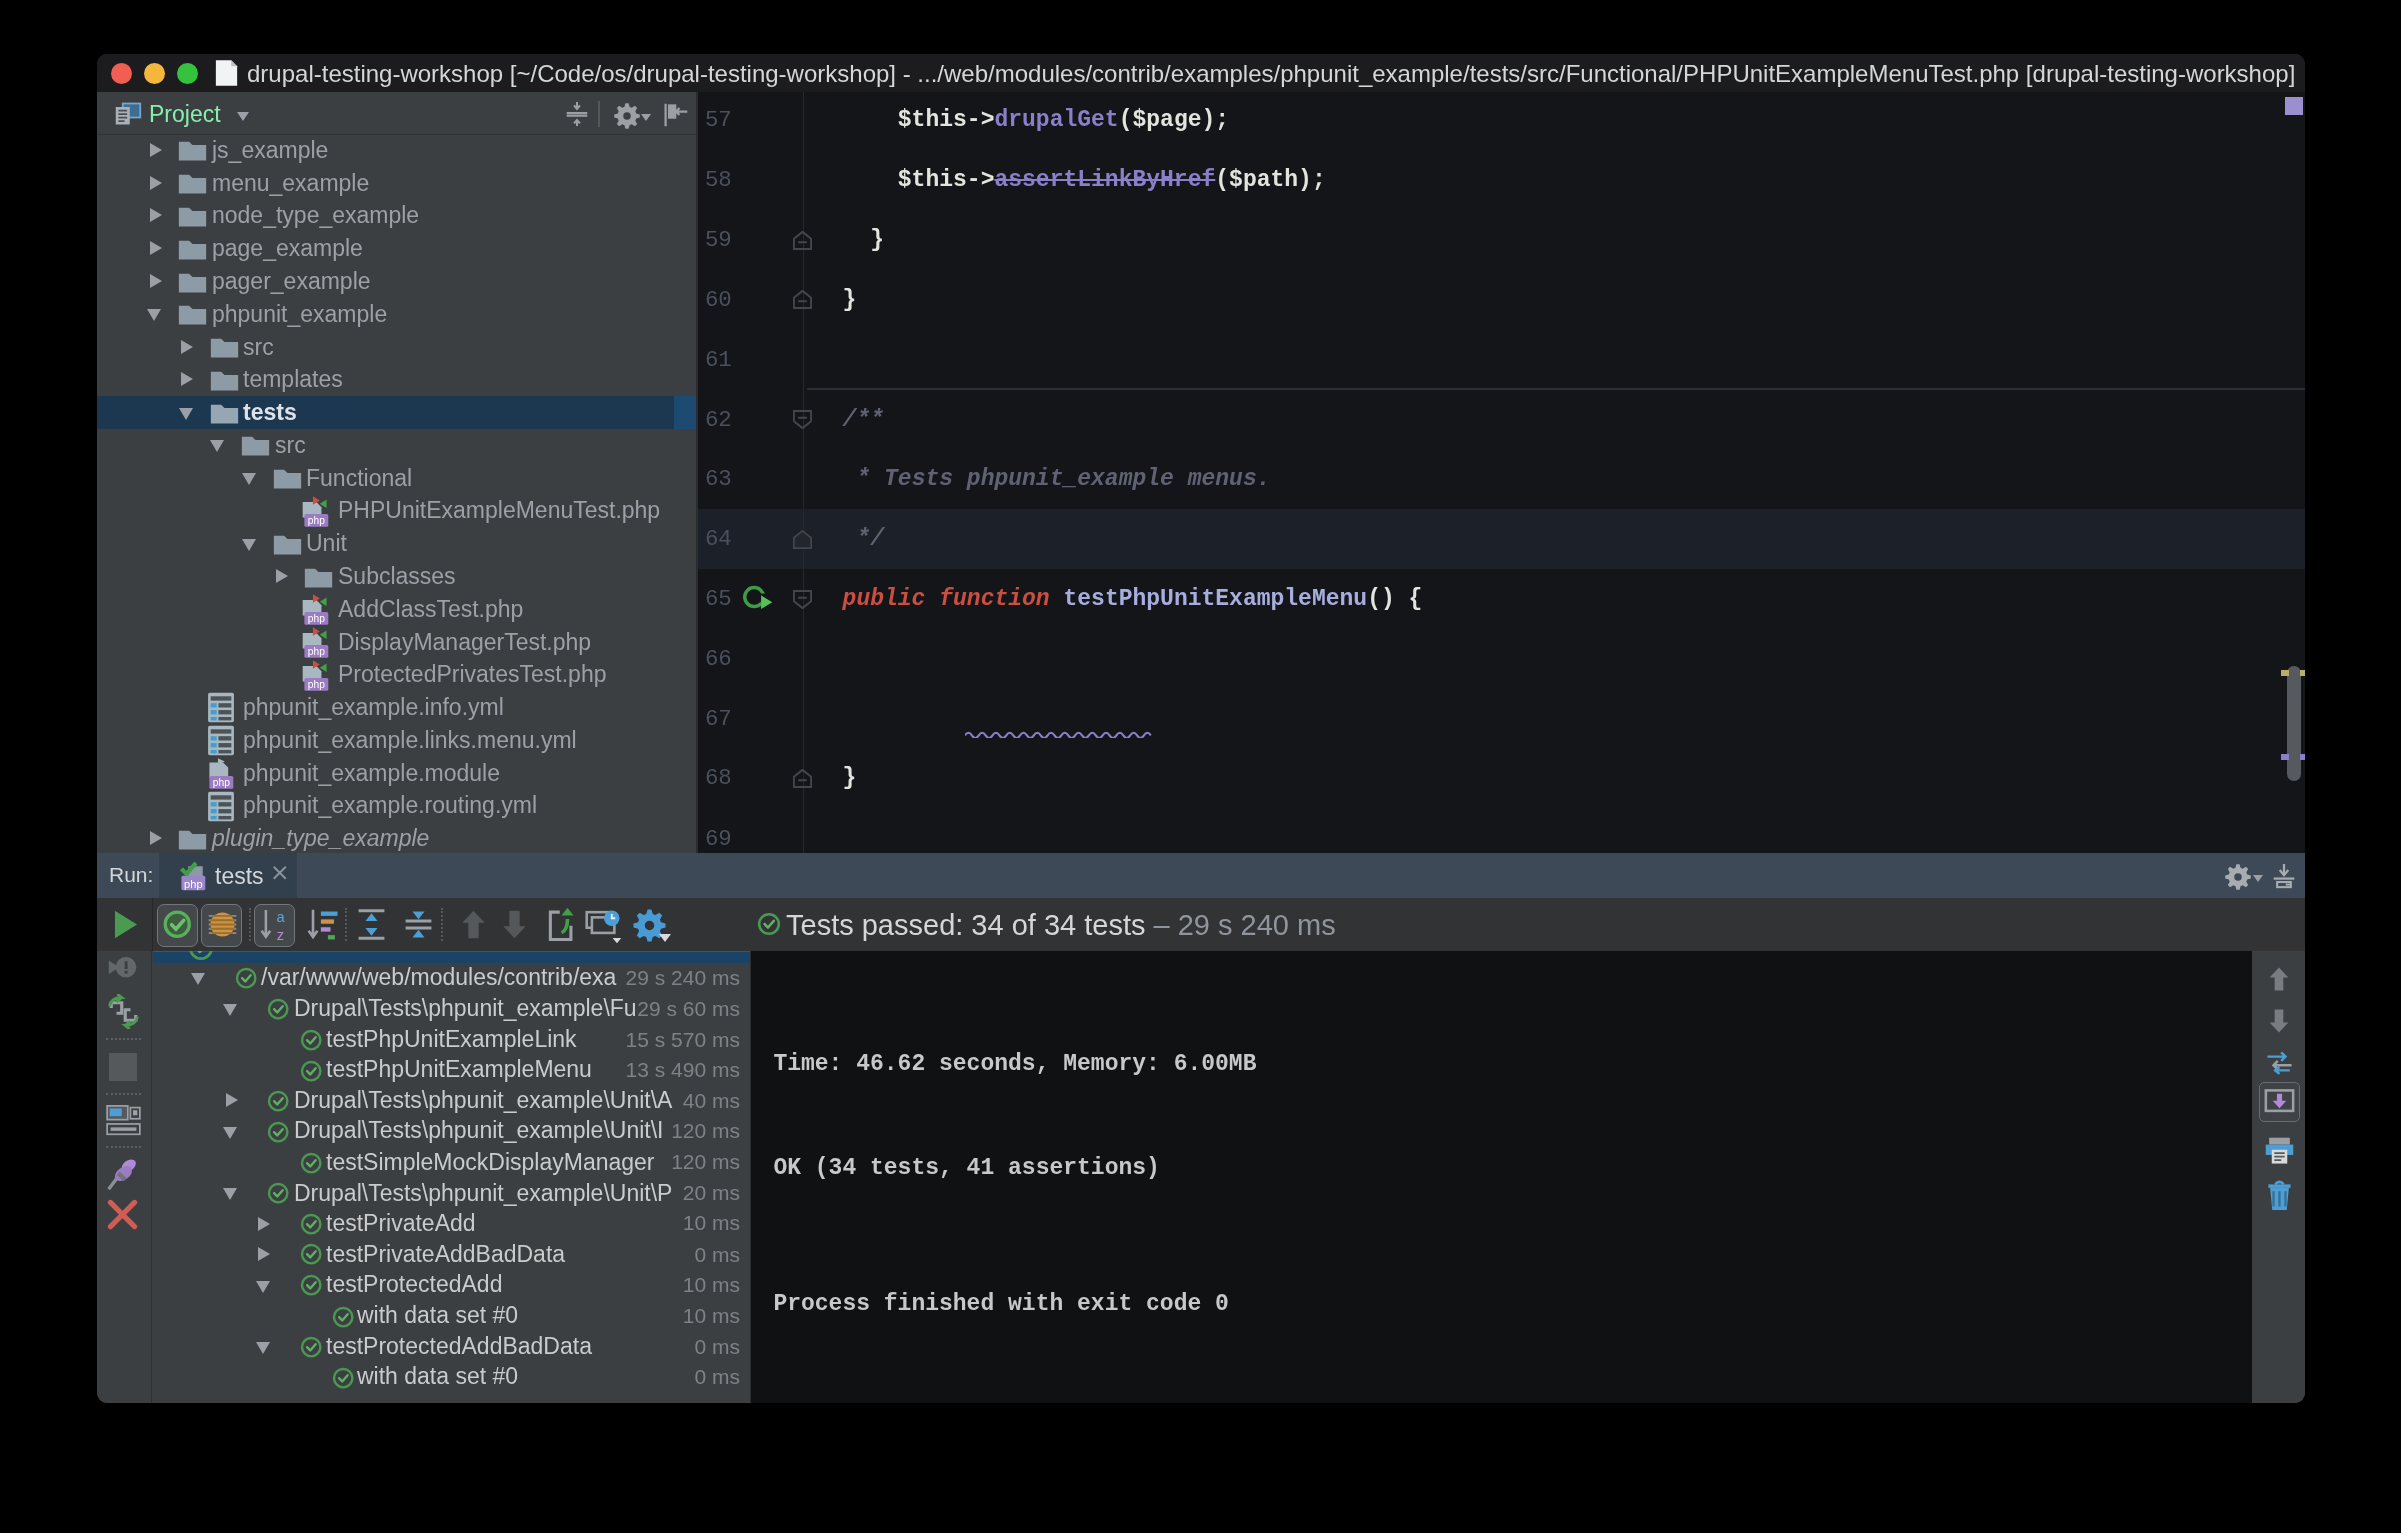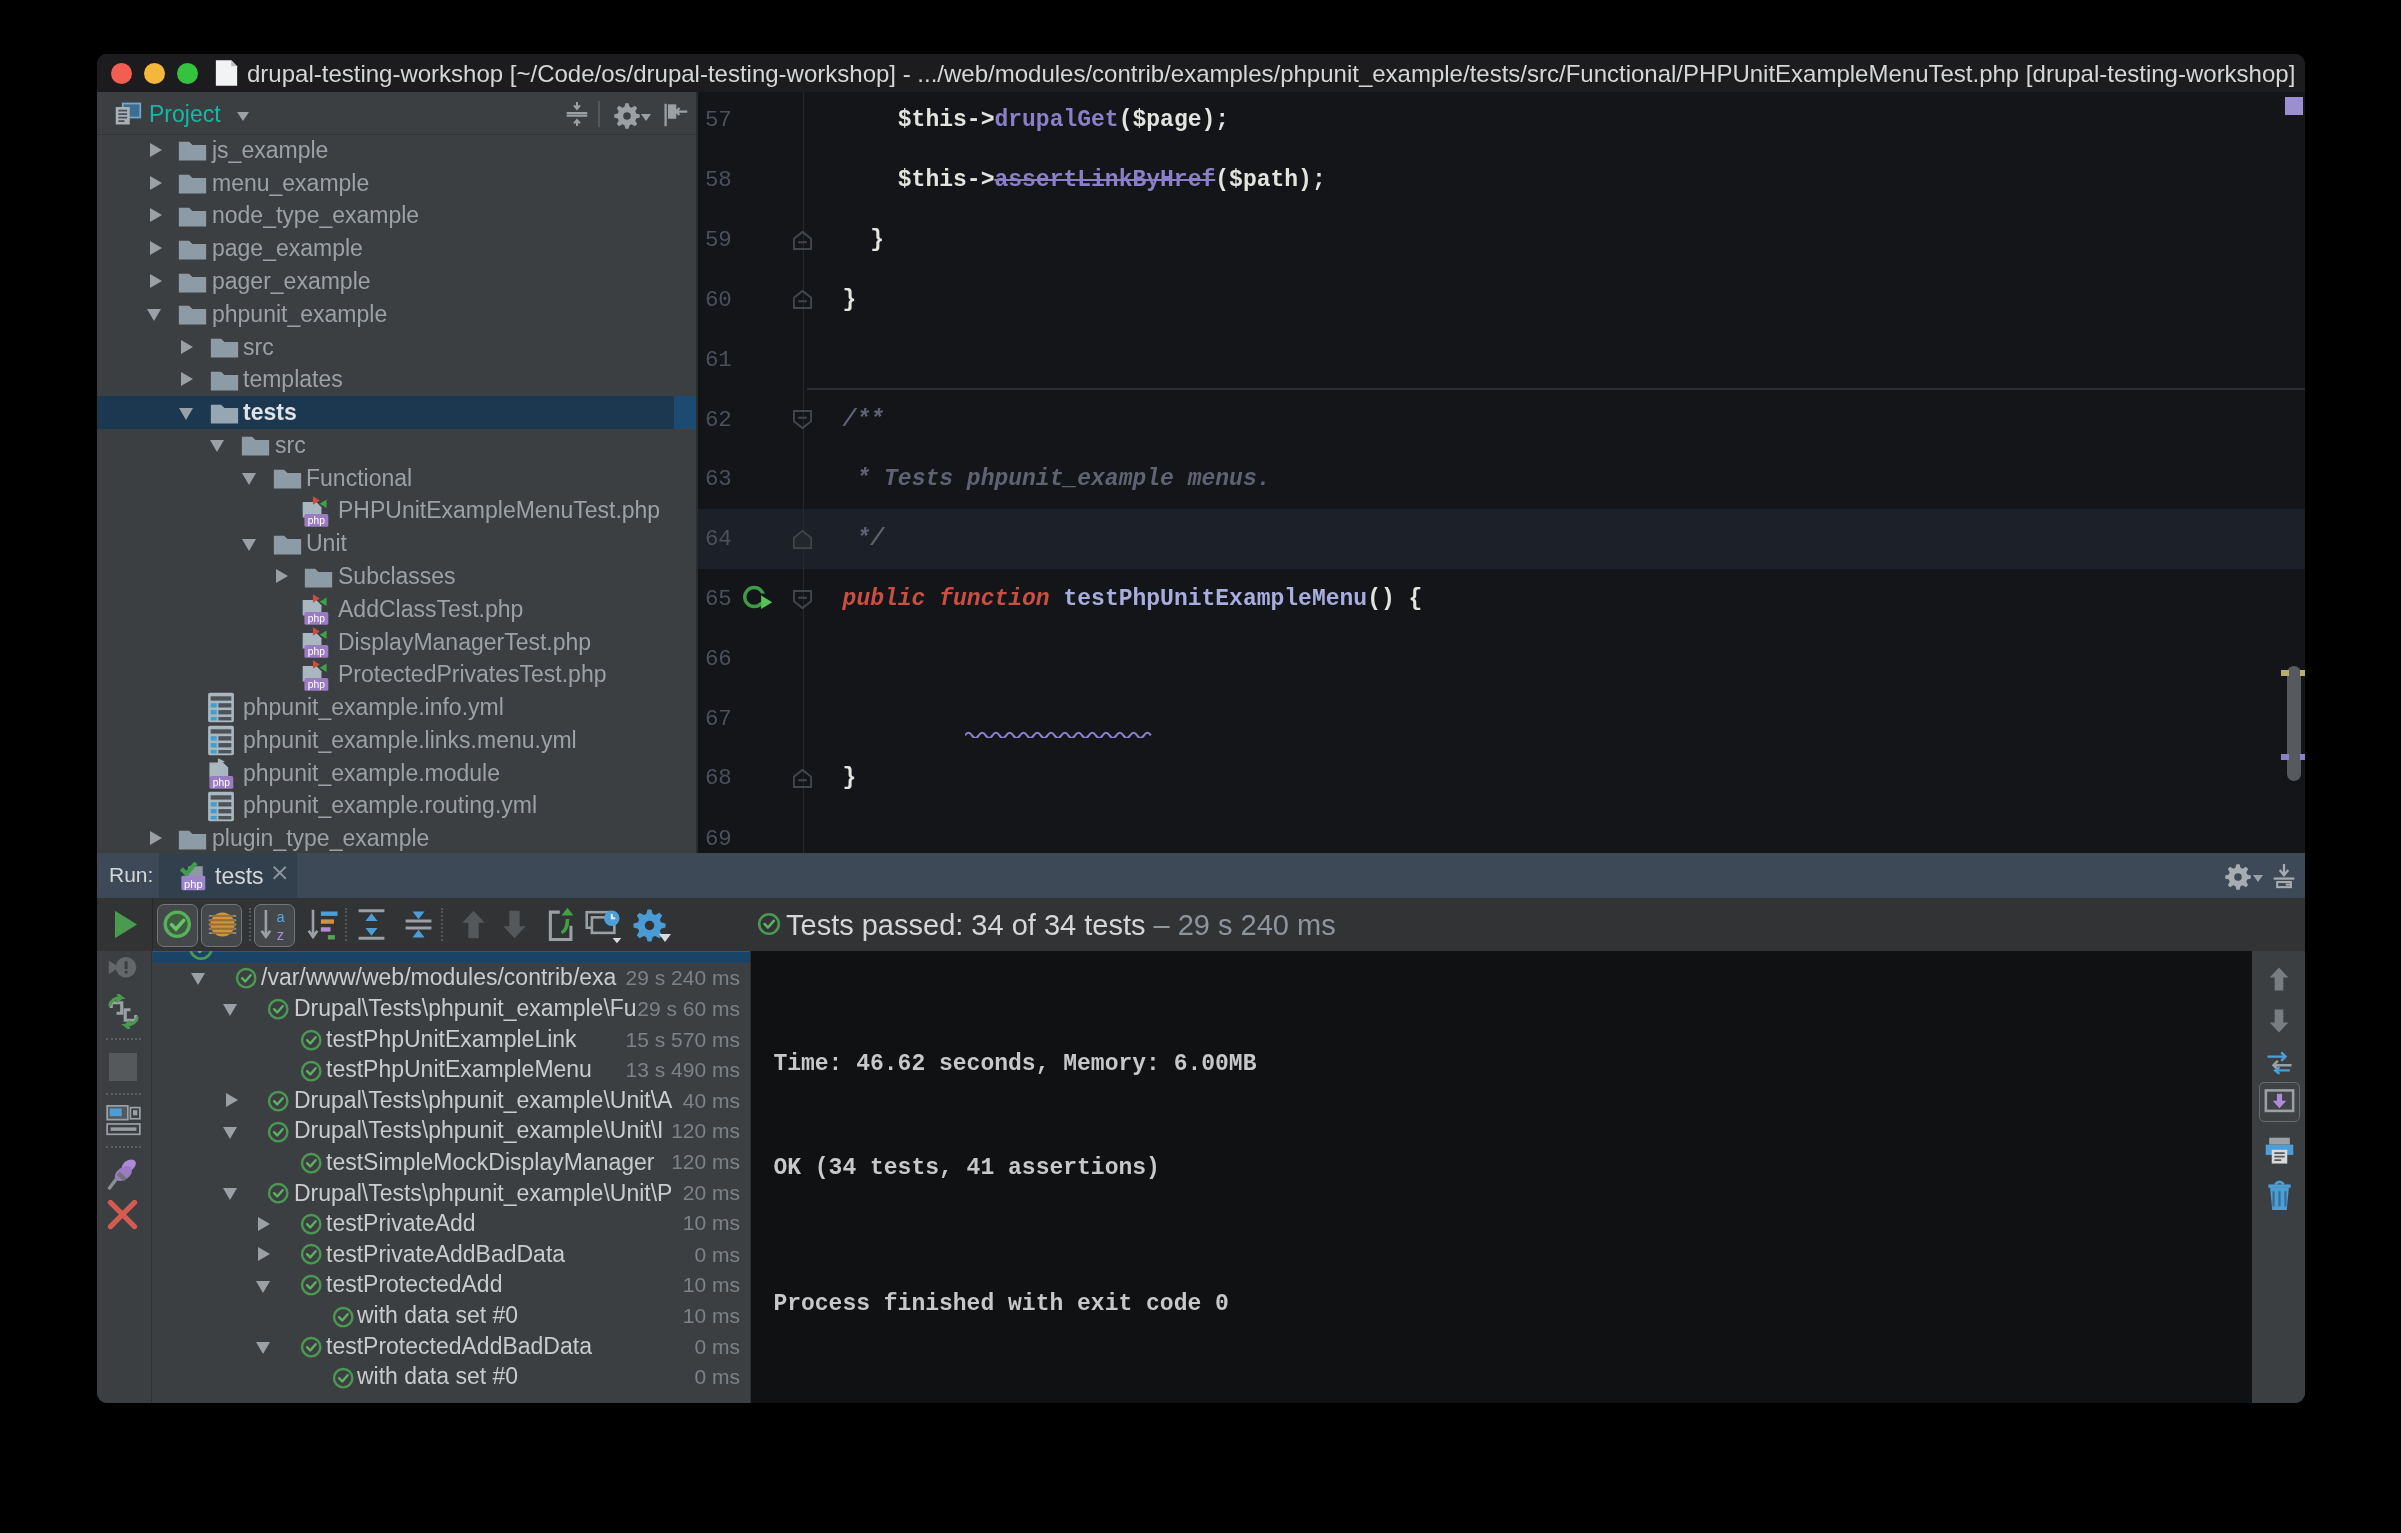--- a/index.html
+++ b/index.html
@@ -43,21 +43,21 @@
       </svg>
  <div id="titletext">drupal-testing-workshop [~/Code/os/drupal-testing-workshop] - .../web/modules/contrib/examples/phpunit_example/tests/src/Functional/PHPUnitExampleMenuTest.php [drupal-testing-workshop]</div>
 </div>
 <div id="proj">
       <div class="abs" style="left:0;top:0;width:599px;height:43px;border-bottom:0.9px solid #313436;"></div>
 <svg class="abs" style="left:17px;top:7.8px" width="28" height="28" viewBox="0 0 32 32">
  <rect x="10" y="4" width="20" height="16" fill="#3c6e94" stroke="#7aa7c7" stroke-width="2"></rect>
  <rect x="2" y="8" width="16" height="20" fill="#a9b0b6"></rect>
         <path d="M5 12h10M5 16h10M5 20h10M5 24h7" stroke="#4a4e52" stroke-width="2"></path>
       </svg>
-<div class="ptxt" style="left:52px;top:8.6px;color:#14b8a6;">Project</div>
+<div class="ptxt" style="left:52px;top:8.6px;color:#86efac;">Project</div>
 <div class="chevd" style="left:140px;top:20px;border-top-width:9.5px;border-left-width:6px;border-right-width:6px;"></div>
 <svg class="abs" style="left:468px;top:10.4px" width="24" height="24" viewBox="0 0 28 28" stroke="#9ba0a5" fill="#9ba0a5">
  <path d="M2 13 h24 M2 16 h24" stroke-width="2.4"></path>
         <path d="M14 0 v7 M10.5 4 l3.5 4 3.5-4" fill="none" stroke-width="2.4"></path>
         <path d="M14 28 v-7 M10.5 25 l3.5-4 3.5 4" fill="none" stroke-width="2.4"></path>
       </svg>
 <div class="abs" style="left:501px;top:8.6px;width:1.7px;height:26px;background:#54585b;"></div>
 <svg class="abs" style="left:516px;top:9.5px" width="28" height="28" viewBox="0 0 32 32">
         <path d="M30.6 14.2 L30.6 17.8 L26.5 18.9 L25.5 21.3 L27.6 25.1 L25.1 27.6 L21.3 25.5 L18.9 26.5 L17.8 30.6 L14.2 30.6 L13.1 26.5 L10.7 25.5 L6.9 27.6 L4.4 25.1 L6.5 21.3 L5.5 18.9 L1.4 17.8 L1.4 14.2 L5.5 13.1 L6.5 10.7 L4.4 6.9 L6.9 4.4 L10.7 6.5 L13.1 5.5 L14.2 1.4 L17.8 1.4 L18.9 5.5 L21.3 6.5 L25.1 4.4 L27.6 6.9 L25.5 10.7 L26.5 13.1 Z" fill="#9ba0a5"></path>
         <circle cx="16.0" cy="16.0" r="4.3" fill="#3c3f41"></circle>
@@ -204,21 +204,21 @@
         <rect x="4" y="21" width="7" height="5" fill="#3f9fd0"></rect>
         <rect x="13" y="21" width="15" height="5" fill="#4d5256"></rect>
         <rect x="4" y="29" width="7" height="4" fill="#3f9fd0"></rect>
         <rect x="13" y="29" width="15" height="4" fill="#4d5256"></rect>
       </svg>
 <div class="ptxt" style="left:146px;top:700px;">phpunit_example.routing.yml</div>
 <div class="chevr" style="left:53px;top:739px;"></div>
 <svg class="abs" style="left:81px;top:736px" width="29" height="22.4" viewBox="0 0 34 26">
         <path d="M1 3 h12 l4 4 h16 v18 h-32 z" fill="#8d9ba6"></path>
       </svg>
-<div class="ptxt" style="left:115px;top:733px;">plugin_type_example</div>
+<div class="ptxt" style="left:115px;top:733px;font-style:italic;">plugin_type_example</div>
     </div>
 <div id="editor">
       <div class="abs" style="left:0;top:417px;width:1610px;height:60px;background:#1c2028;"></div>
 <div class="abs" style="left:111px;top:296px;width:1498px;height:1.7px;background:#2b2e34;"></div>
 <div class="abs" style="left:107px;top:0;width:0.9px;height:761px;background:#25282d;"></div>
 <div class="abs" style="left:0;top:0;width:1.7px;height:761px;background:#2a2c2e;"></div>
 <div class="lnum" style="top:-1.7px;">57</div>
 <div class="lnum" style="top:58px;">58</div>
 <div class="lnum" style="top:118px;">59</div>
 <div class="lnum" style="top:178px;">60</div>

